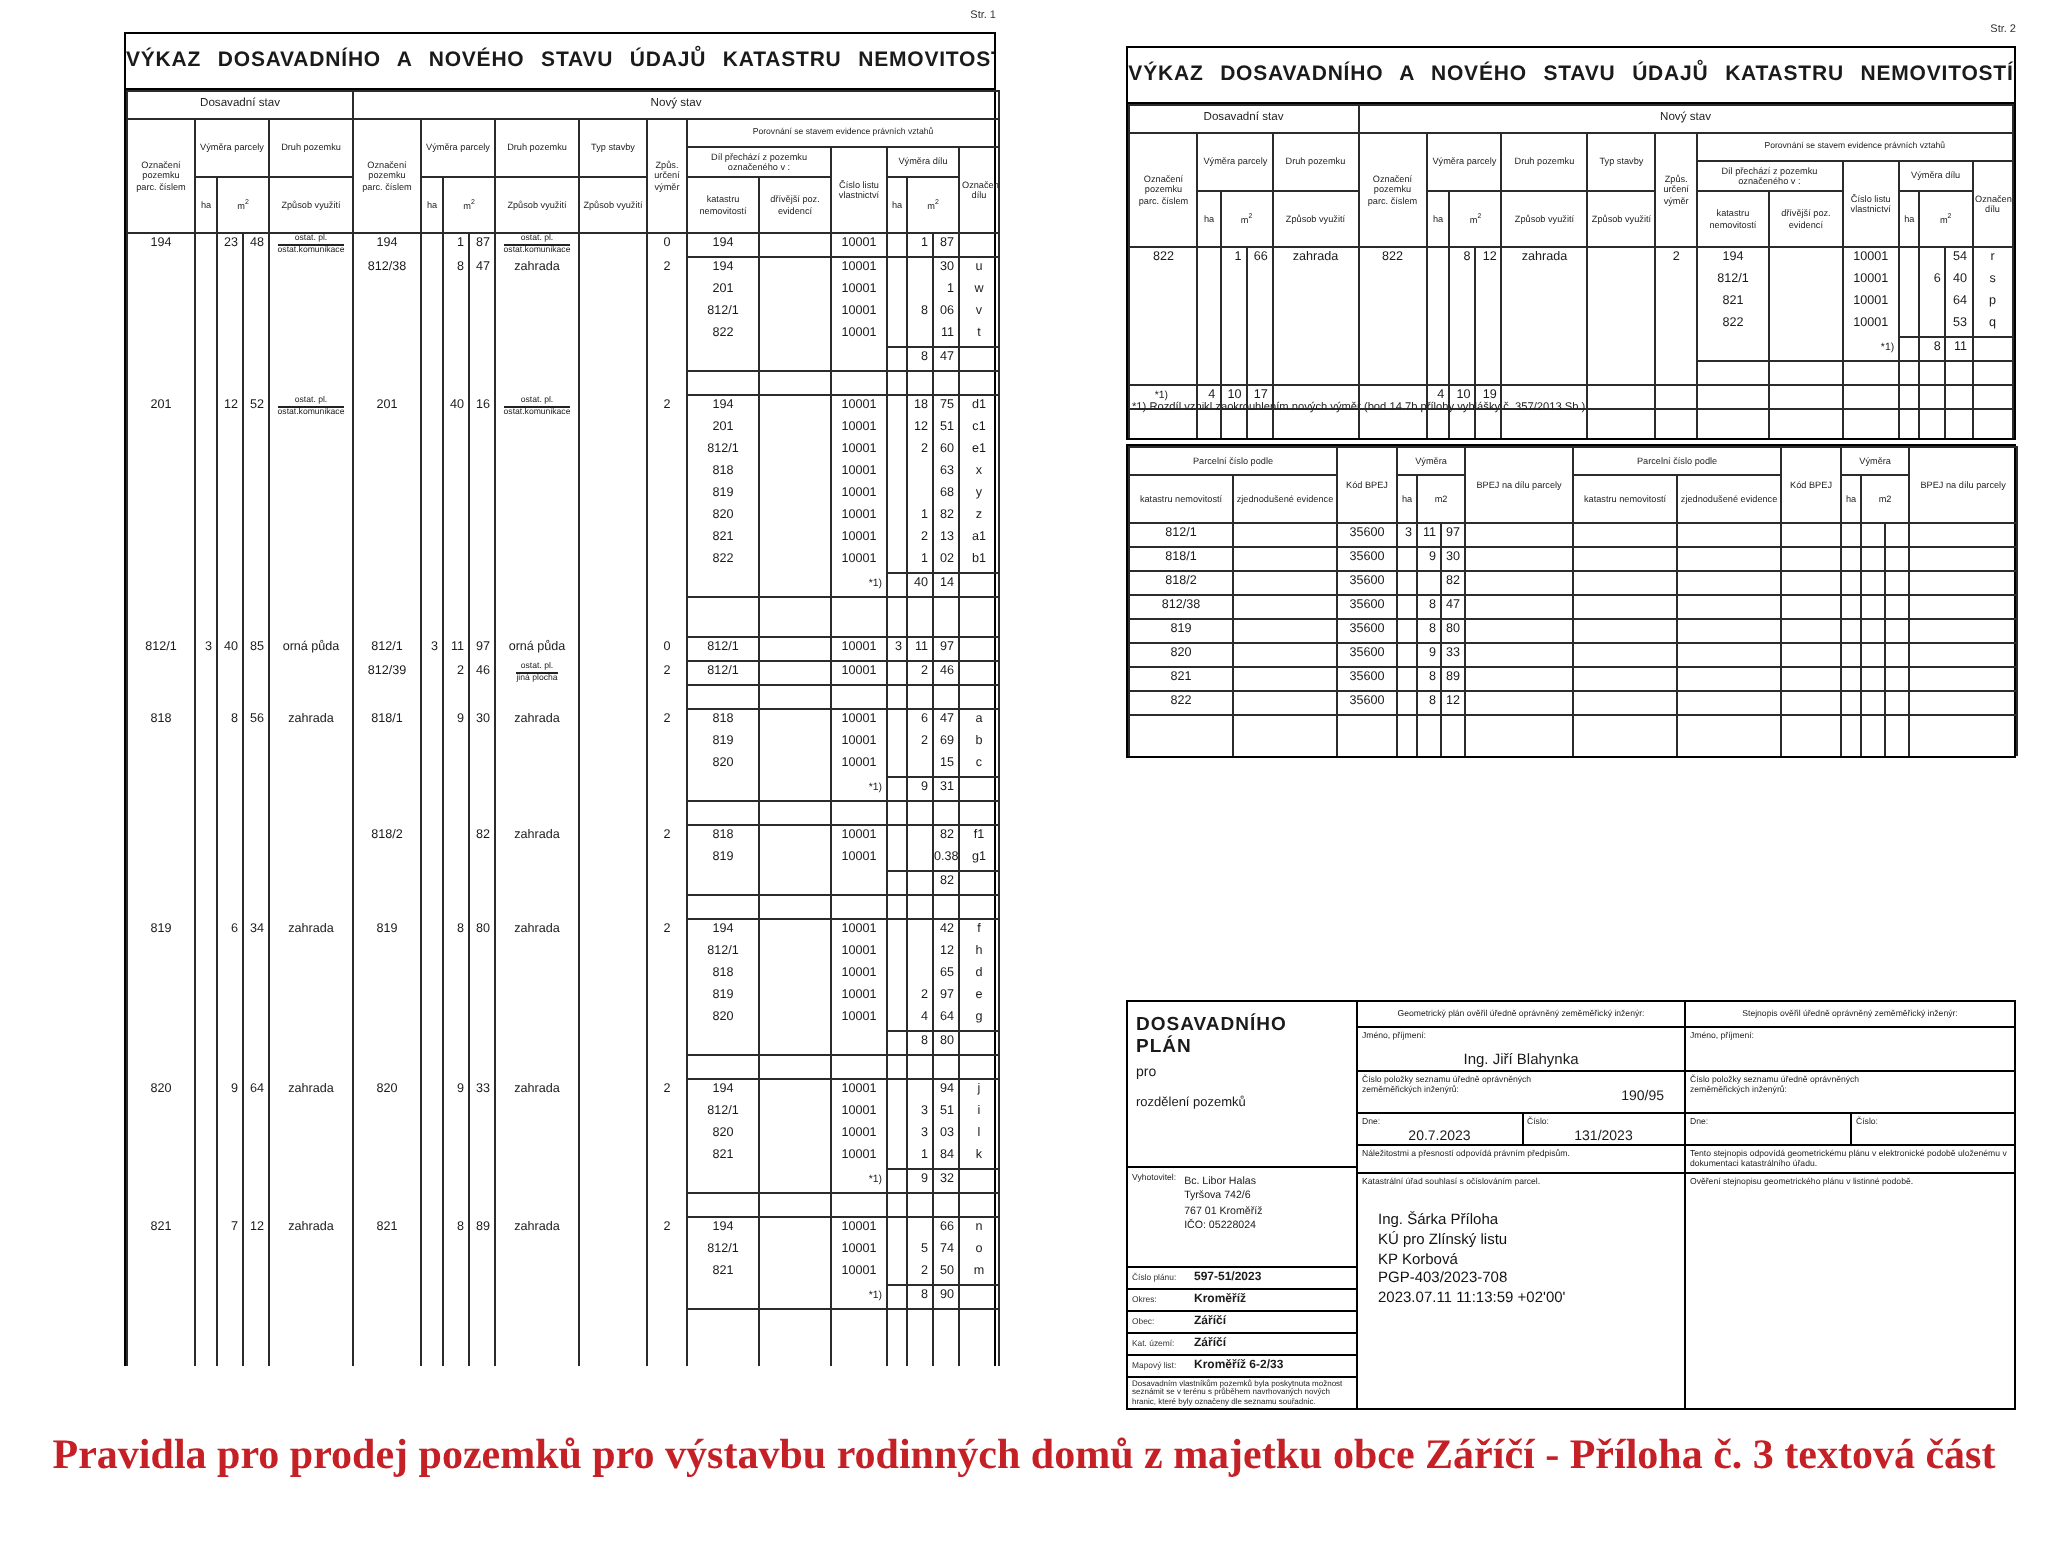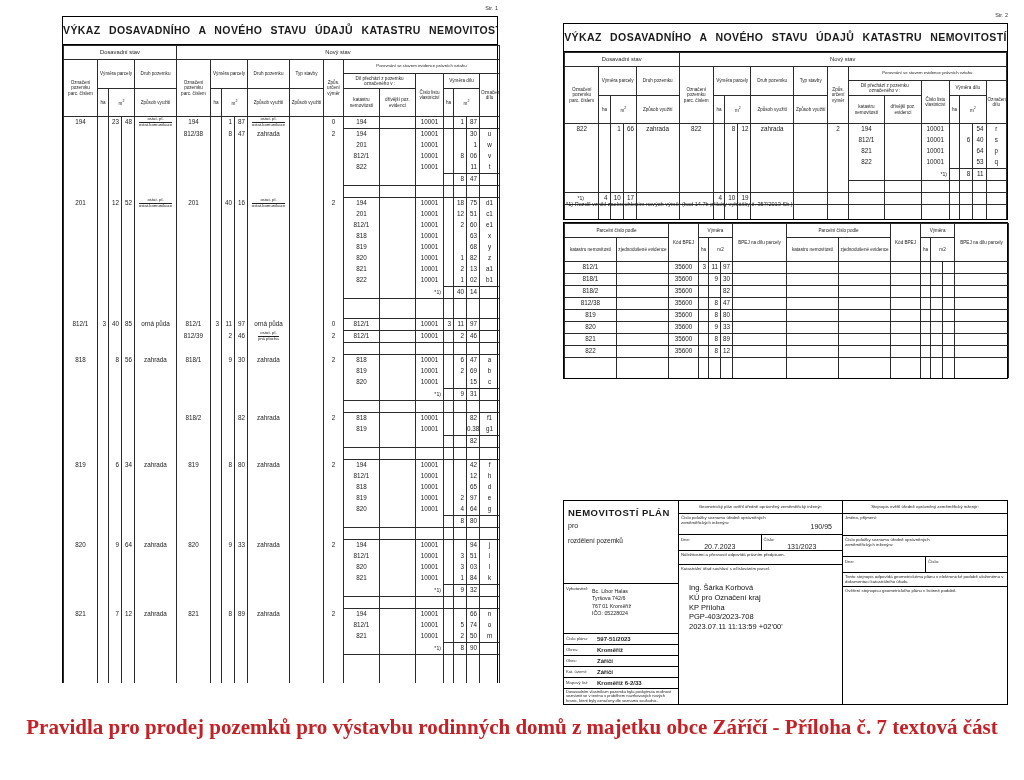--- a/index.html
+++ b/index.html
@@ -1544,21 +1544,21 @@
           <td></td>
           <td></td>
         </tr>
       </tbody>
     </table>
 </div>
 
 <div class="abs frame gp" style="left:563px;top:500px;width:445px;height:205px">
   <div class="c c1">
     <div class="cellrow" style="height:84px">
-      <div class="gp-main-title">NEMOVITOSTÍ PLÁN</div>
+      <div class="gp-main-title">DOSAVADNÍHO PLÁN</div>
       <div class="gp-pro">pro</div>
       <div class="gp-purpose">rozdělení pozemků</div>
     </div>
     <div class="cellrow gp-vyh">
       <span class="tiny">Vyhotovitel:</span>
       <div class="addr">
         <div>Bc. Libor Halas</div>
         <div>Tyršova 742/6</div>
         <div>767 01 Kroměříž</div>
         <div>IČO: 05228024</div>
@@ -1582,35 +1582,39 @@
     </div>
     <div class="cellrow gp-field">
       <span class="lab">Mapový list:</span>
         <span class="val">Kroměříž 6-2/33</span>
     </div>
     <div class="gp-note">Dosavadním vlastníkům pozemků byla poskytnuta možnost seznámit se v terénu s průběhem navrhovaných nových hranic, které byly označeny dle seznamu souřadnic.</div>
   </div>
 
   <div class="c c2">
     <div class="cellrow gp-head tiny">Geometrický plán ověřil úředně oprávněný zeměměřický inženýr:</div>
+    <div class="cellrow gp-name">
+      <div class="tiny" style="text-align:left;padding:1px 2px">Jméno, příjmení:</div>
+      <div class="val">Ing. Jiří Blahynka</div>
+    </div>
     <div class="cellrow gp-list">
       <div class="tiny" style="text-align:left;padding:1px 2px;width:100px">Číslo položky seznamu úředně oprávněných zeměměřických inženýrů:</div>
       <div class="val">190/95</div>
     </div>
     <div class="cellrow gp-date">
       <div class="half"><span class="tiny">Dne:</span><div class="dval">20.7.2023</div></div>
       <div class="half"><span class="tiny">Číslo:</span><div class="dval">131/2023</div></div>
     </div>
     <div class="cellrow gp-conf tiny" style="text-align:left">Náležitostmi a přesností odpovídá právním předpisům.</div>
     <div class="gp-big">
       <div class="tiny" style="text-align:left">Katastrální úřad souhlasí s očíslováním parcel.</div>
       <div class="gp-stamp">
-        <div>Ing. Šárka Korbová</div>
-        <div>KÚ pro Označení kraj</div>
-        <div>KP Příloha</div>
+        <div>Ing. Šárka Příloha</div>
+        <div>KÚ pro Zlínský listu</div>
+        <div>KP Korbová</div>
         <div>PGP-403/2023-708</div>
         <div>2023.07.11 11:13:59 +02'00'</div>
       </div>
     </div>
   </div>
 
   <div class="c c3">
     <div class="cellrow gp-head tiny">Stejnopis ověřil úředně oprávněný zeměměřický inženýr:</div>
     <div class="cellrow gp-name">
       <div class="tiny" style="text-align:left;padding:1px 2px">Jméno, příjmení:</div>
@@ -1622,13 +1626,13 @@
       <div class="half"><span class="tiny">Dne:</span></div>
       <div class="half"><span class="tiny">Číslo:</span></div>
     </div>
     <div class="cellrow gp-conf tiny" style="text-align:left;height:14px">Tento stejnopis odpovídá geometrickému plánu v elektronické podobě uloženému v dokumentaci katastrálního úřadu.</div>
     <div class="gp-big">
       <div class="tiny" style="text-align:left">Ověření stejnopisu geometrického plánu v listinné podobě.</div>
     </div>
   </div>
 </div>
 
-<div class="abs caption" style="top: 712px; color: rgb(196, 32, 38);">Pravidla pro prodej pozemků pro výstavbu rodinných domů z majetku obce Záříčí - Příloha č. 7 textová část</div>
+<div class="abs caption" style="top: 712px; color: rgb(196, 32, 38);">Pravidla pro prodej pozemků pro výstavbu rodinných domů z majetku obce Záříčí - Příloha č. 3 textová část</div>
 
 </body></html>

